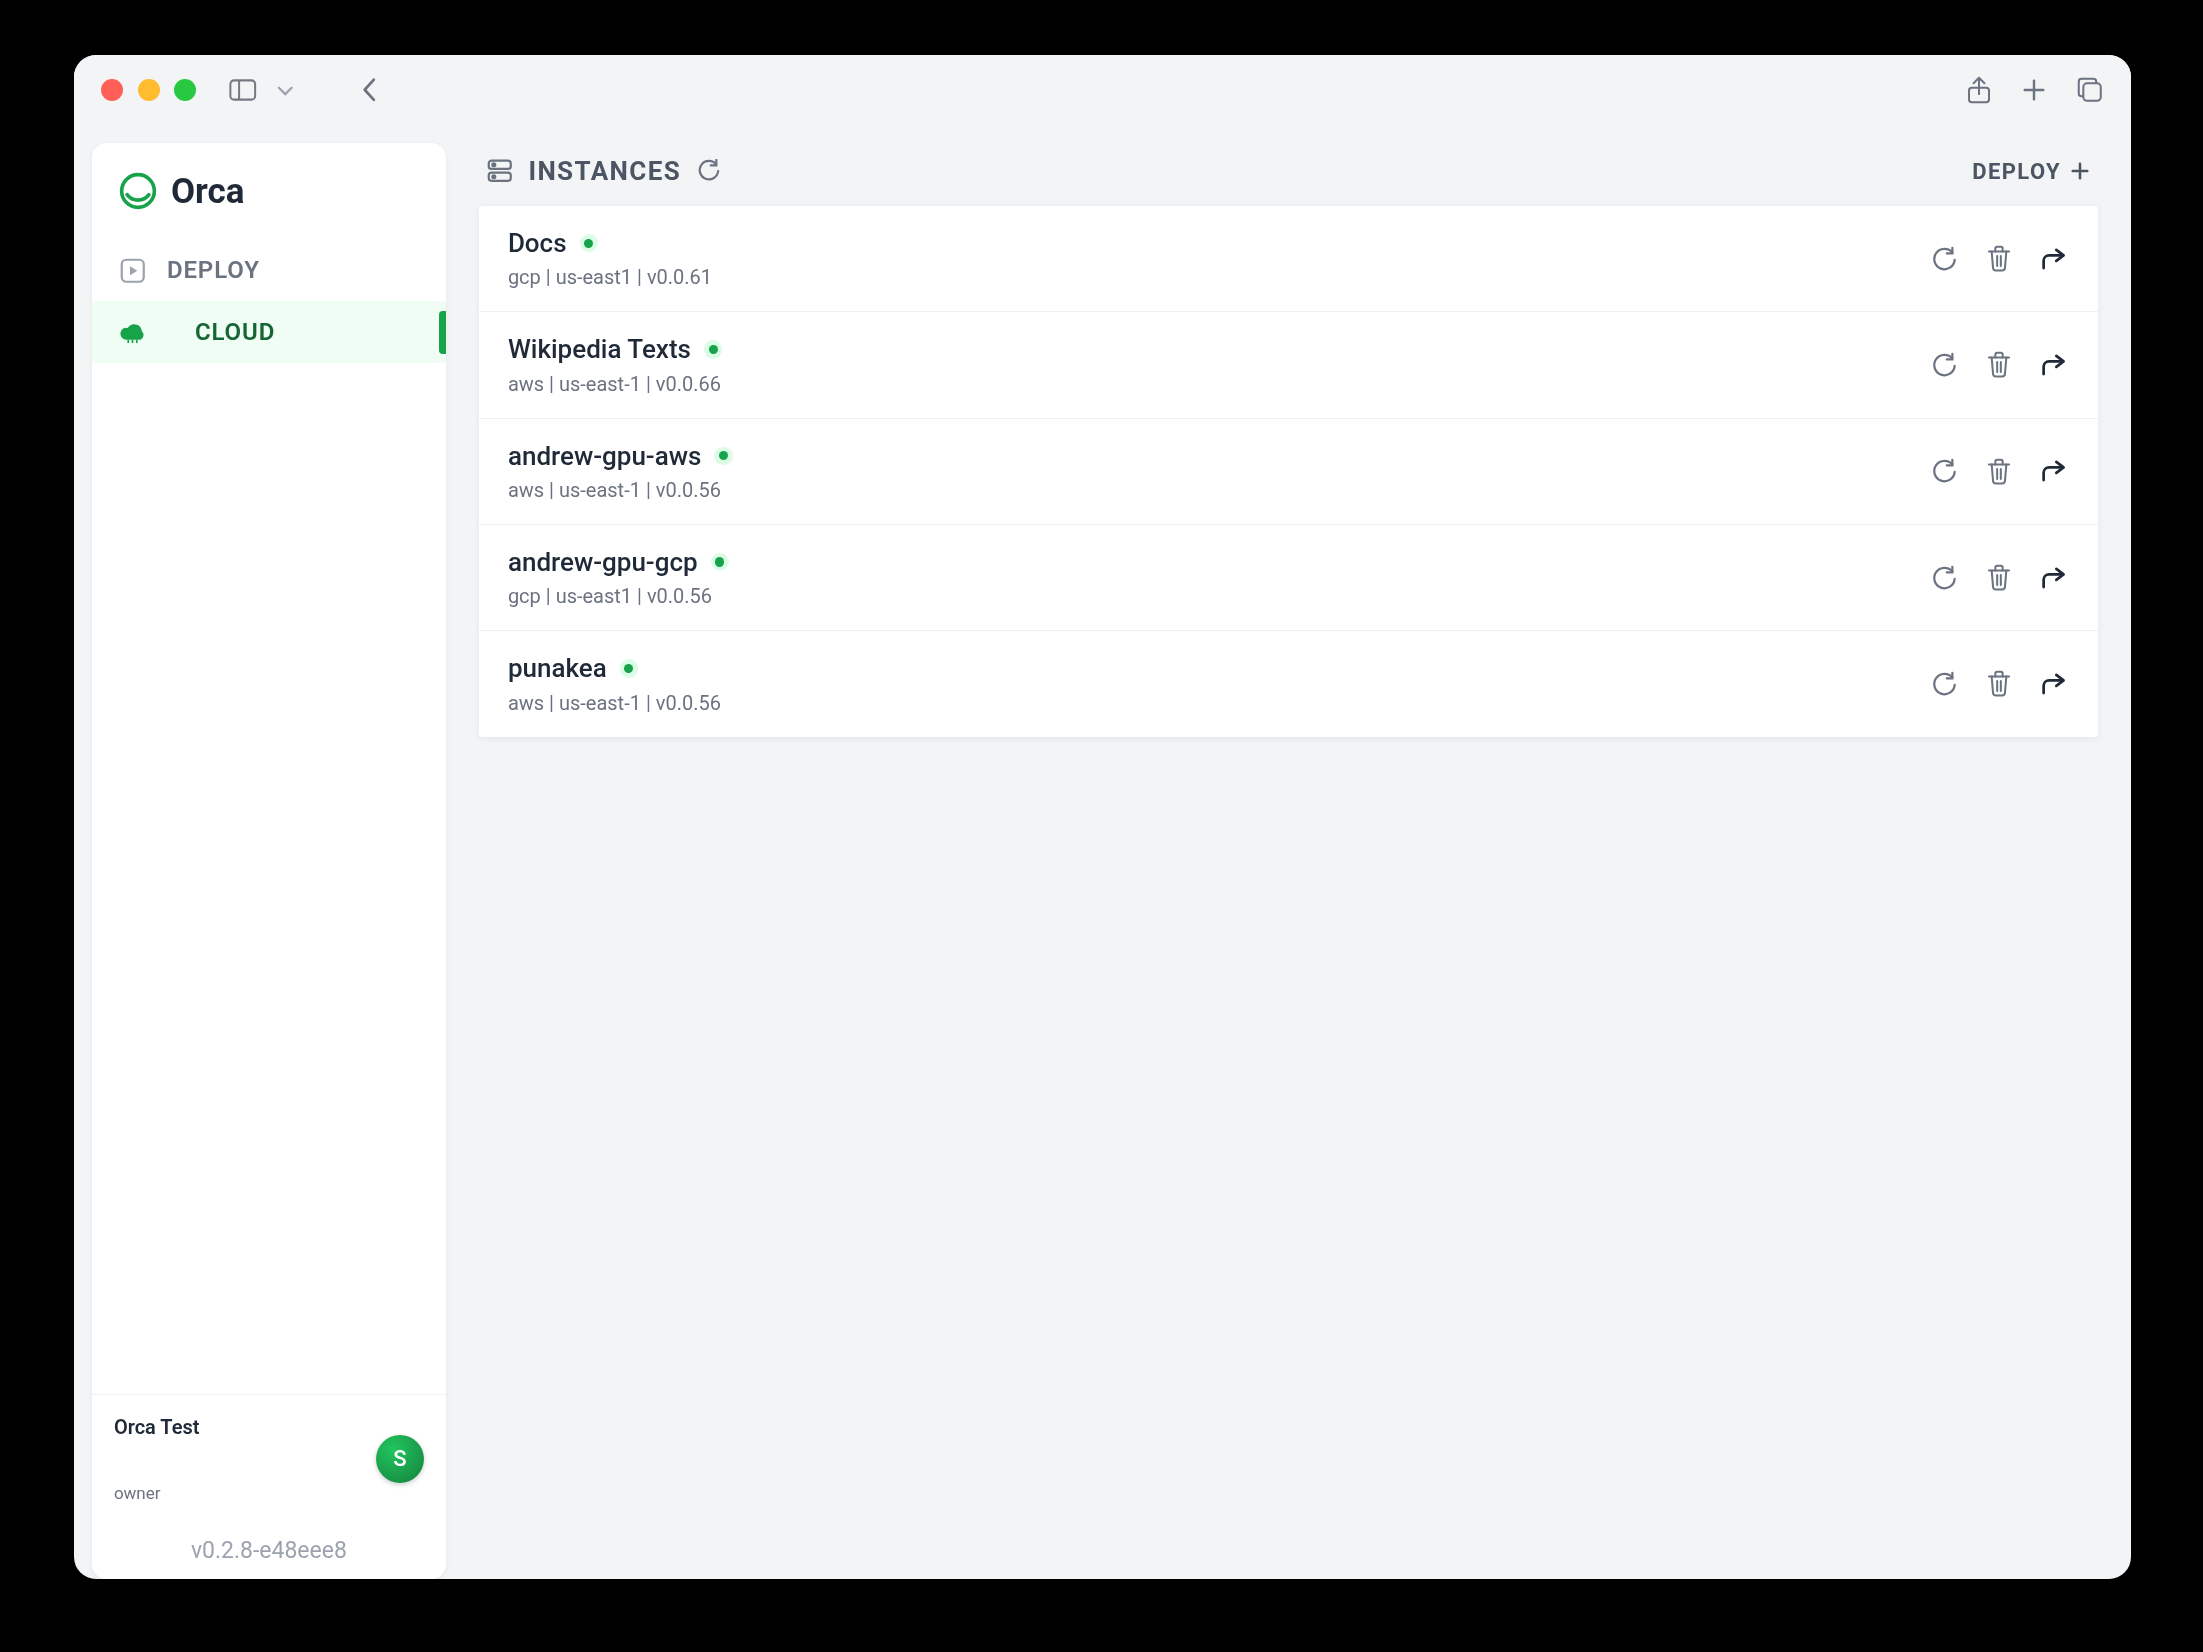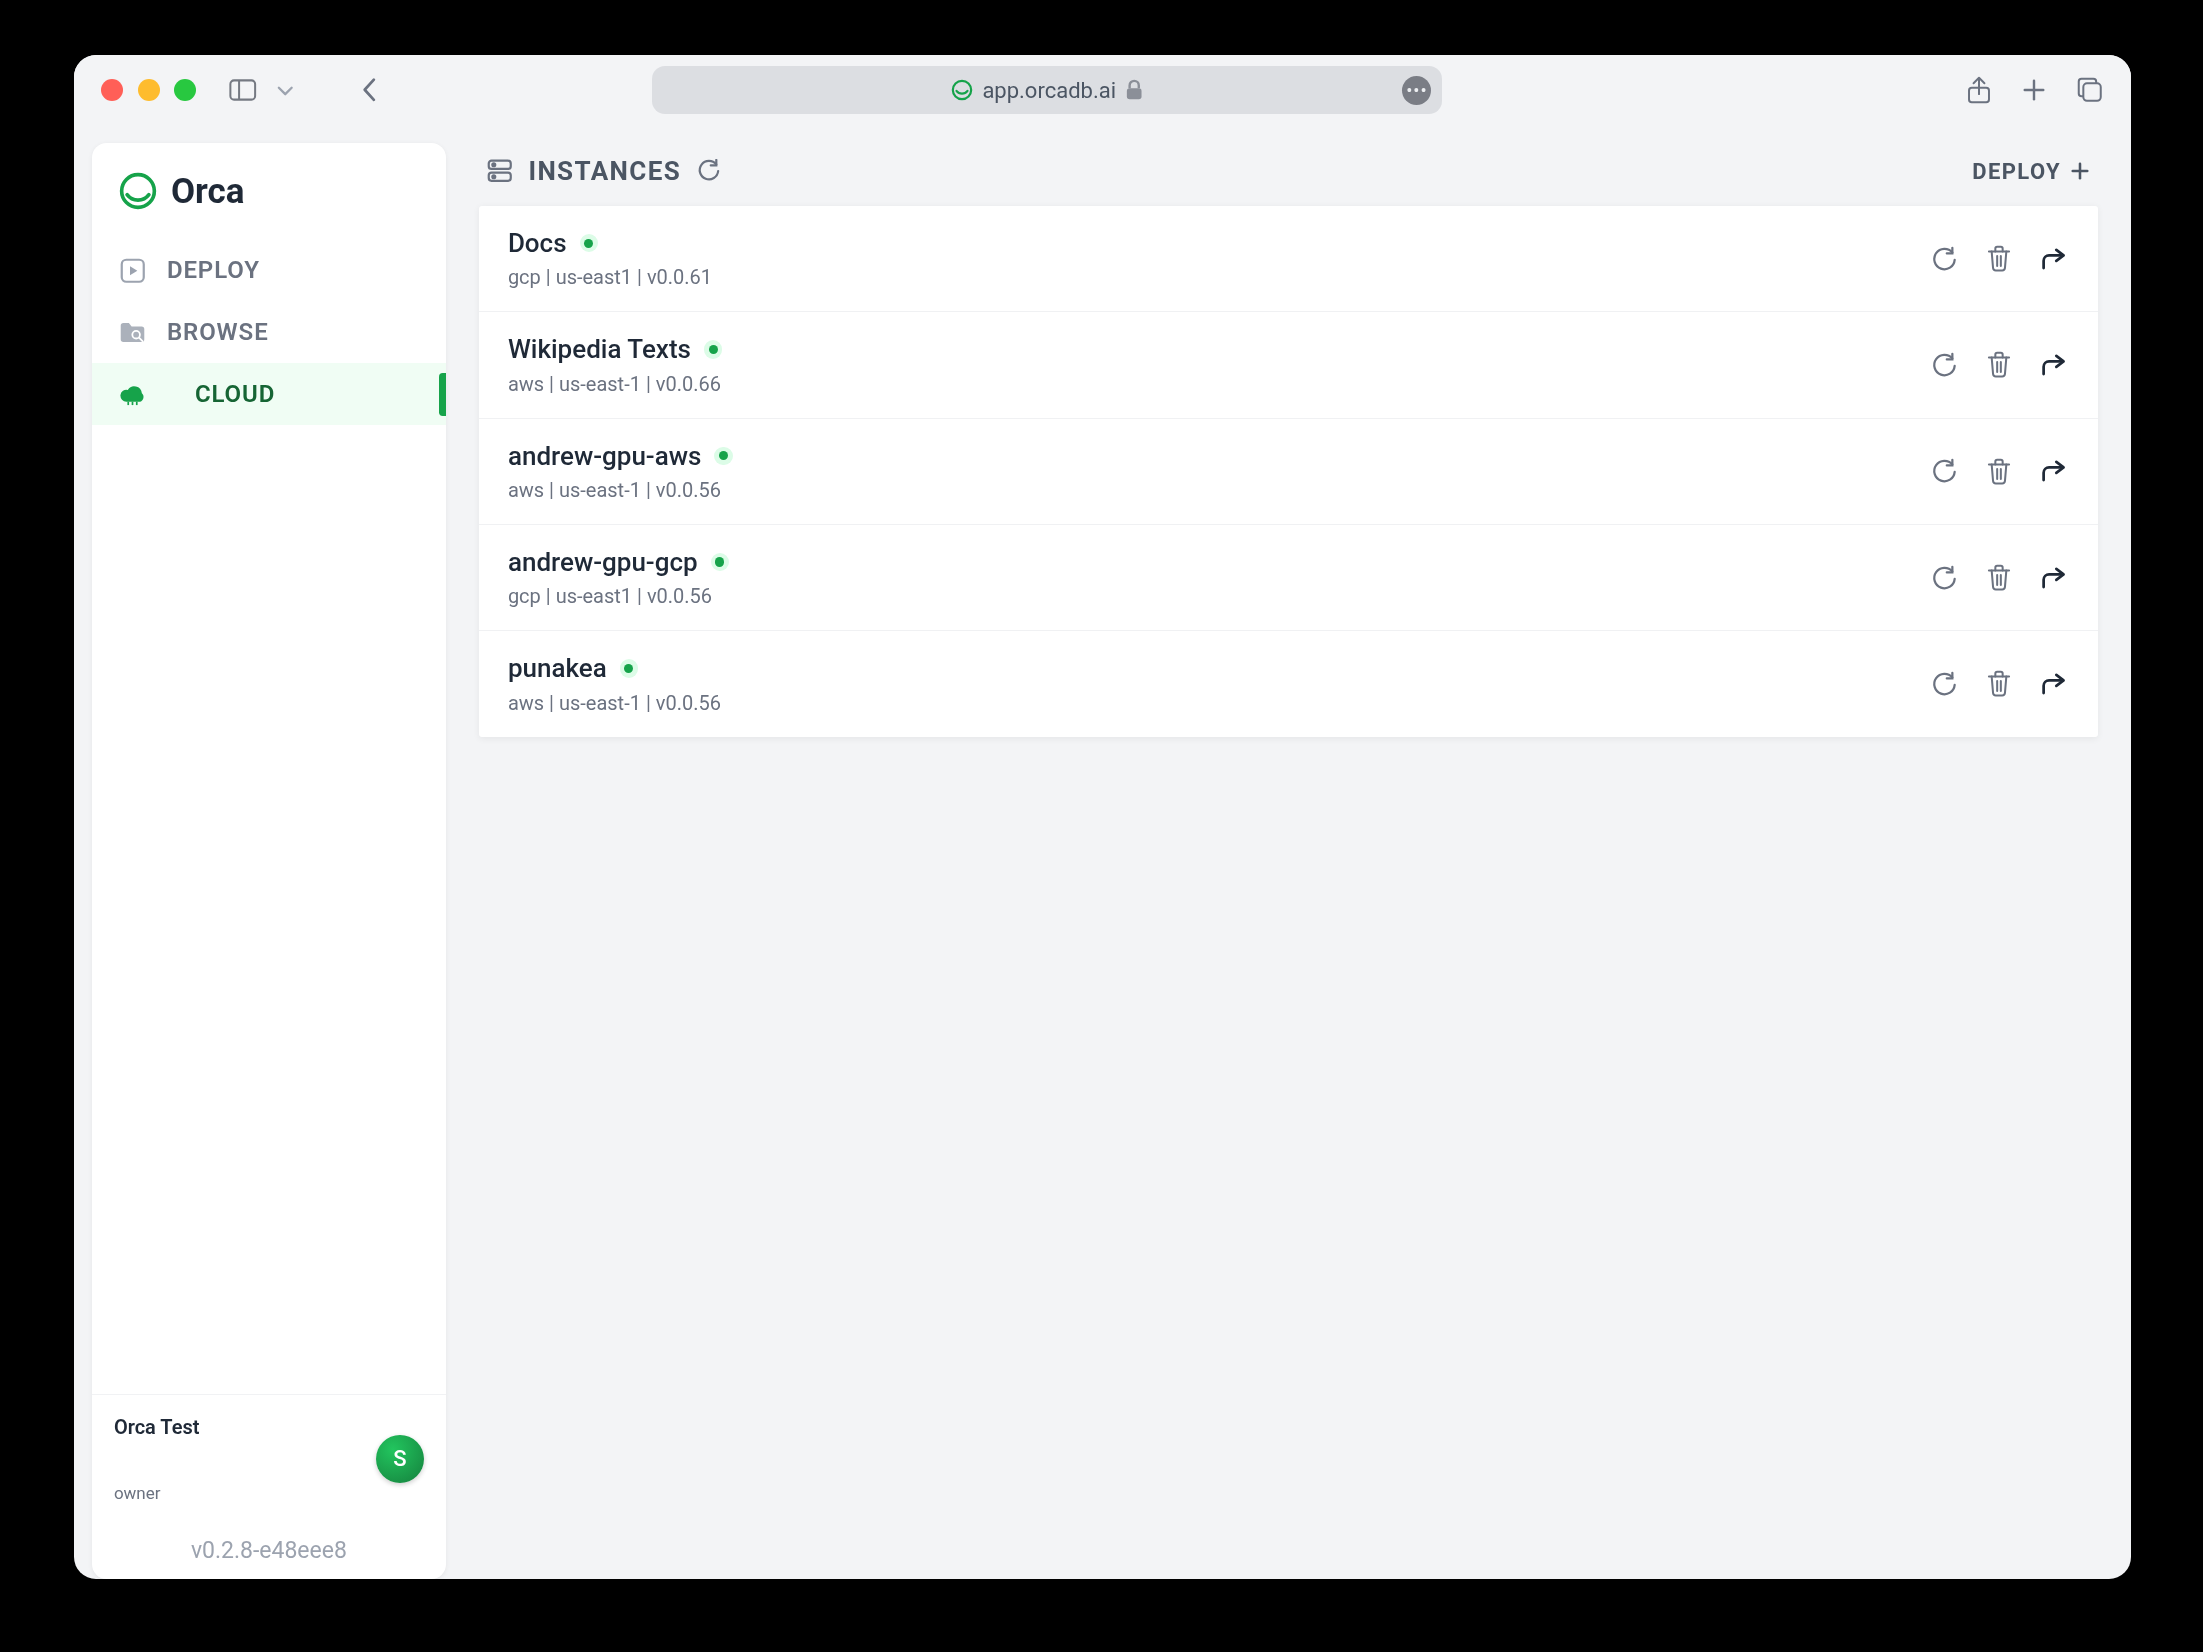--- a/index.html
+++ b/index.html
@@ -201,36 +201,20 @@
           <polyline points="2,3 9,10 16,3"></polyline>
         </svg>
     </div>
     <div style="width:27.5px"></div>
     <div class="tb-icon tb-btn">
       <svg width="18.4" height="27.5" viewBox="0 0 20 30" fill="none" stroke="#6b7280" stroke-width="3" stroke-linecap="round" stroke-linejoin="round">
           <polyline points="14,4 4,15 14,26"></polyline>
         </svg>
     </div>
 
-    <div class="addressbar">
-      <span class="ab-favicon">
-        <svg width="22" height="22" viewBox="0 0 24 24">
-            <circle cx="12" cy="12" r="10" fill="none" stroke="#16a34a" stroke-width="2.4"></circle>
-            <path d="M6 13c3 4 9 4 12 0" fill="none" stroke="#16a34a" stroke-width="2.4" stroke-linecap="round"></path>
-          </svg>
-      </span>
-      <span class="ab-text">app.orcadb.ai</span>
-      <span class="ab-lock">
-        <svg width="18.4" height="22" viewBox="0 0 20 24" fill="#8b8f98">
-            <rect x="2" y="10" width="16" height="12" rx="3"></rect>
-            <path d="M5 10V7a5 5 0 0 1 10 0v3" fill="none" stroke="#8b8f98" stroke-width="2.6"></path>
-          </svg>
-      </span>
-      <div class="ab-more">•••</div>
-    </div>
 
     <div class="tb-right">
       <div class="tb-icon tb-btn">
         <svg width="26" height="29" viewBox="0 0 28 32" fill="none" stroke="#6b7280" stroke-width="2.2" stroke-linecap="round" stroke-linejoin="round">
             <path d="M14 2v18M8 8l6-6 6 6"></path>
             <rect x="3" y="13" width="22" height="16" rx="3"></rect>
           </svg>
       </div>
       <div class="tb-icon tb-btn">
         <svg width="26" height="26" viewBox="0 0 28 28" fill="none" stroke="#6b7280" stroke-width="2.6" stroke-linecap="round">
@@ -262,30 +246,20 @@
 
       <div class="nav">
         <div class="nav-item">
           <span class="nav-icon">
             <svg width="27.5" height="27.5" viewBox="0 0 30 30" fill="none" stroke="currentColor" stroke-width="2.4">
                 <rect x="3" y="3" width="24" height="24" rx="5"></rect>
                 <polygon points="12,10 12,20 20,15" fill="currentColor" stroke="none"></polygon>
               </svg>
           </span>
           <span>DEPLOY</span>
-        </div>
-        <div class="nav-item">
-          <span class="nav-icon">
-            <svg width="29" height="26" viewBox="0 0 32 28" fill="currentColor">
-                <path d="M3 7a3 3 0 0 1 3-3h6l3 4h11a3 3 0 0 1 3 3v11a3 3 0 0 1-3 3H6a3 3 0 0 1-3-3V7z" opacity="0.85"></path>
-                <circle cx="20" cy="17" r="4.2" fill="none" stroke="#fff" stroke-width="2"></circle>
-                <line x1="23.5" y1="20.5" x2="27" y2="24" stroke="#fff" stroke-width="2" stroke-linecap="round"></line>
-              </svg>
-          </span>
-          <span>BROWSE</span>
         </div>
         <div class="nav-item active">
           <span class="nav-icon">
             <svg width="31" height="24" viewBox="0 0 34 26" fill="currentColor">
                 <path d="M26 22H10a7 7 0 1 1 1.5-13.8A9 9 0 0 1 28 12a6 6 0 0 1-2 10z"></path>
                 <line x1="12" y1="22" x2="12" y2="26" stroke="currentColor" stroke-width="2"></line>
                 <line x1="17" y1="22" x2="17" y2="26" stroke="currentColor" stroke-width="2"></line>
                 <line x1="22" y1="22" x2="22" y2="26" stroke="currentColor" stroke-width="2"></line>
               </svg>
           </span>

